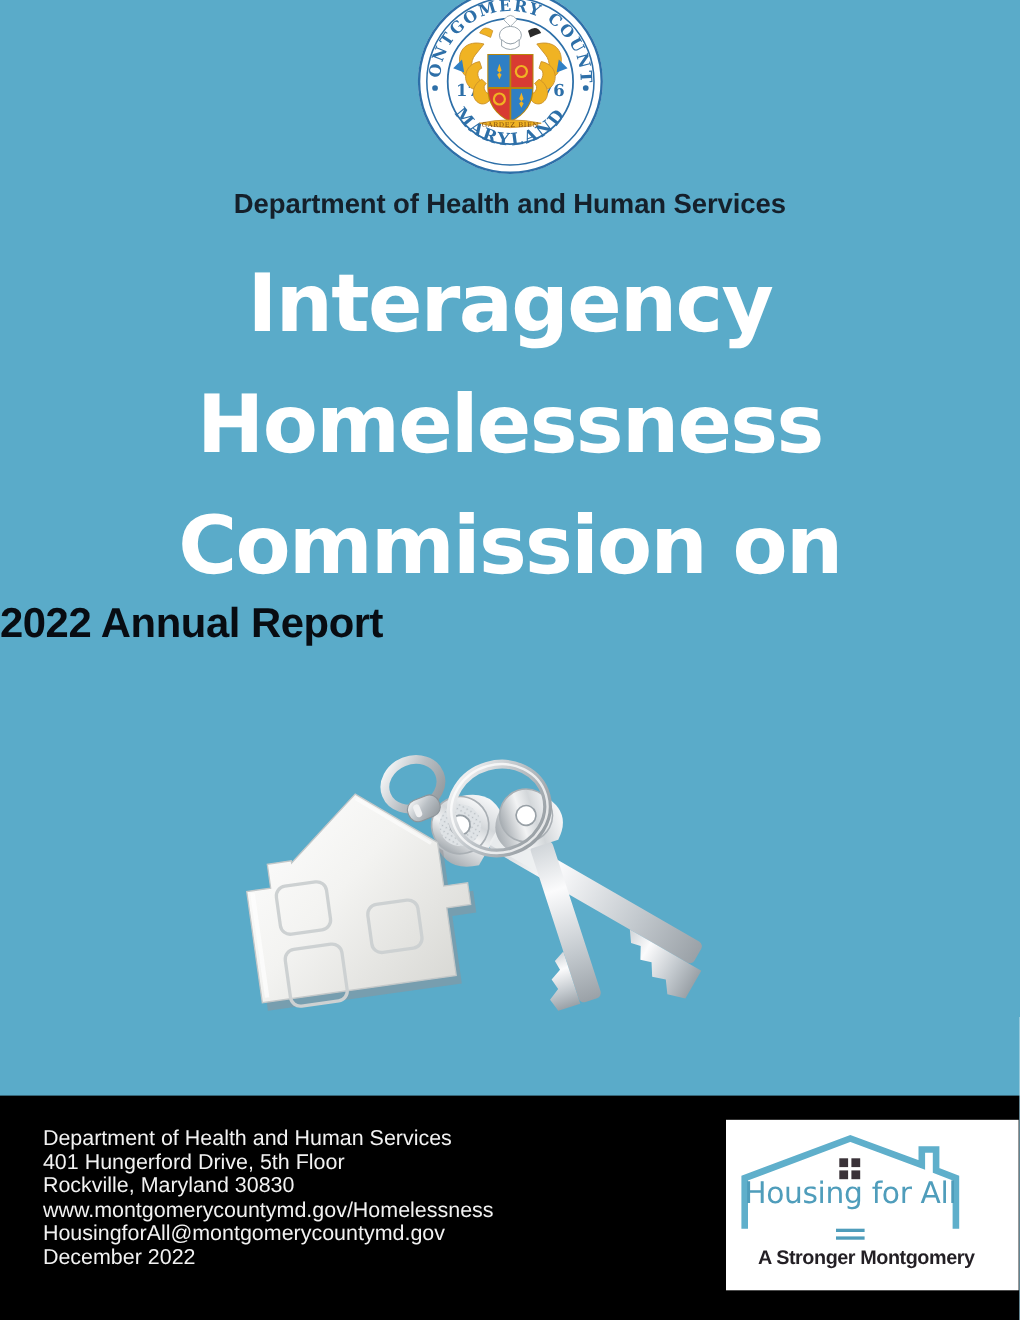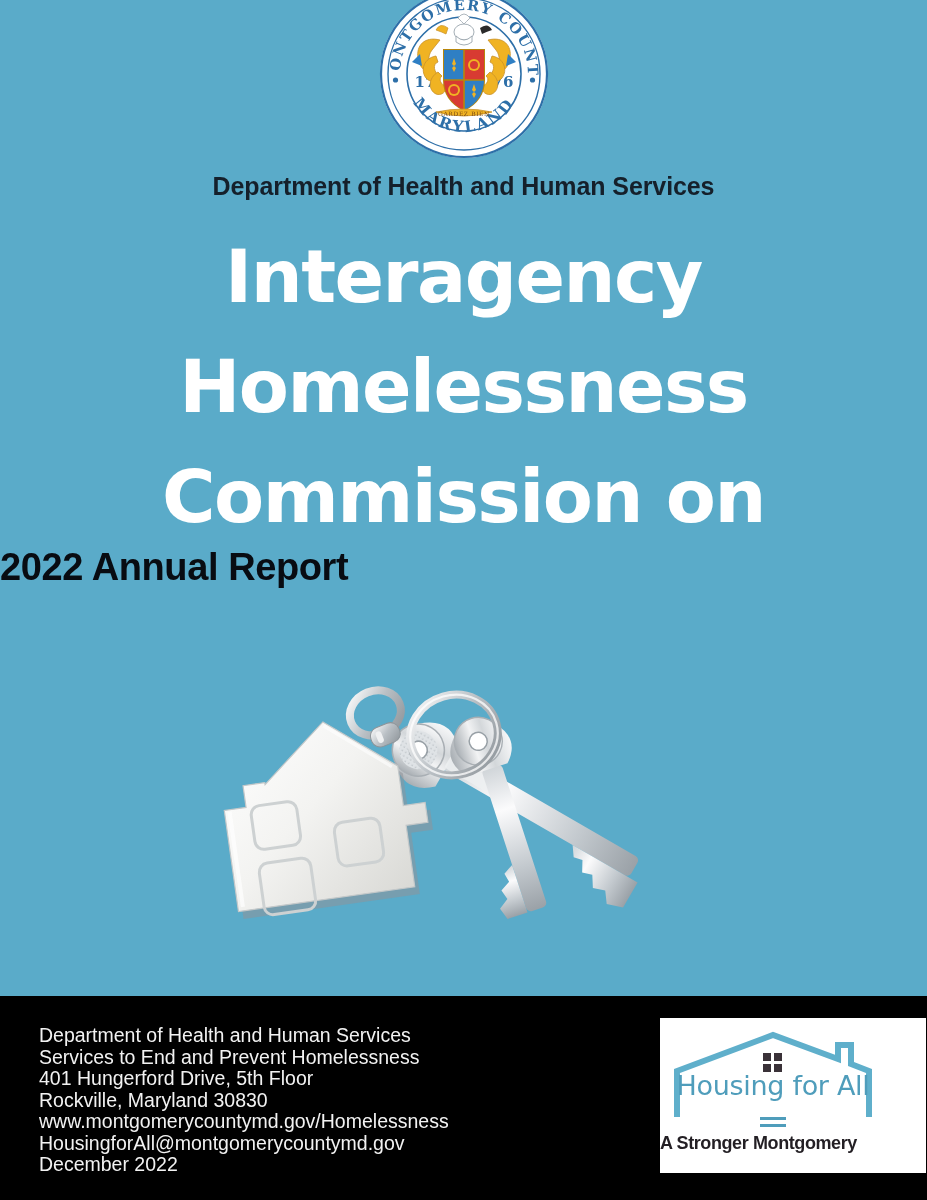--- a/index.html
+++ b/index.html
@@ -140,21 +140,21 @@
   .logo-equals span {
     display: block;
     height: 3px;
     background: #4f9dbb;
     margin-bottom: 4px;
   }
   .logo-tagline {
     position: absolute;
     left: 0; top: 115px;
     width: 226px;
-    text-align: left;
+    text-align: right;
     color: #231f24;
     font-size: 18px;
     font-weight: bold;
     letter-spacing: -0.4px;
   }
 </style>
 </head>
 <body>
 
 <div class="page">
@@ -301,21 +301,20 @@
         <rect x="66" y="208" width="52" height="52" rx="9" fill="none" stroke="#cdd1d2" stroke-width="3"></rect>
         <path d="M45 152 L45 248" stroke="#ffffff" stroke-width="4" opacity="0.7"></path>
         <path d="M150 80 L212 130" stroke="#ffffff" stroke-width="3" opacity="0.6"></path>
       </g>
     </svg>
   </div>
 
   <div class="footer">
     <div class="footer-address">
       <span class="aline">Department of Health and Human Services</span>
-      <span class="aline">Services to End and Prevent Homelessness</span>
       <span class="aline">401 Hungerford Drive, 5th Floor</span>
       <span class="aline">Rockville, Maryland 30830</span>
       <span class="aline">www.montgomerycountymd.gov/Homelessness</span>
       <span class="aline">HousingforAll@montgomerycountymd.gov</span>
       <span class="aline">December 2022</span>
     </div>
   </div>
 
   <div class="logo-box">
     <div class="logo-inner">

